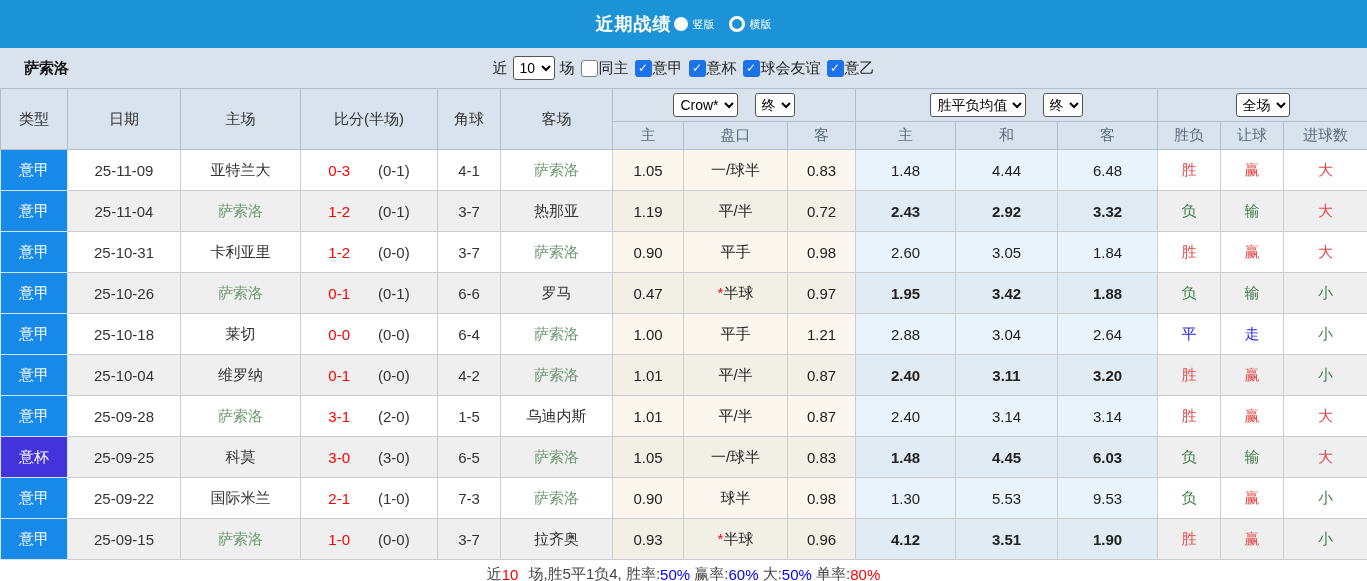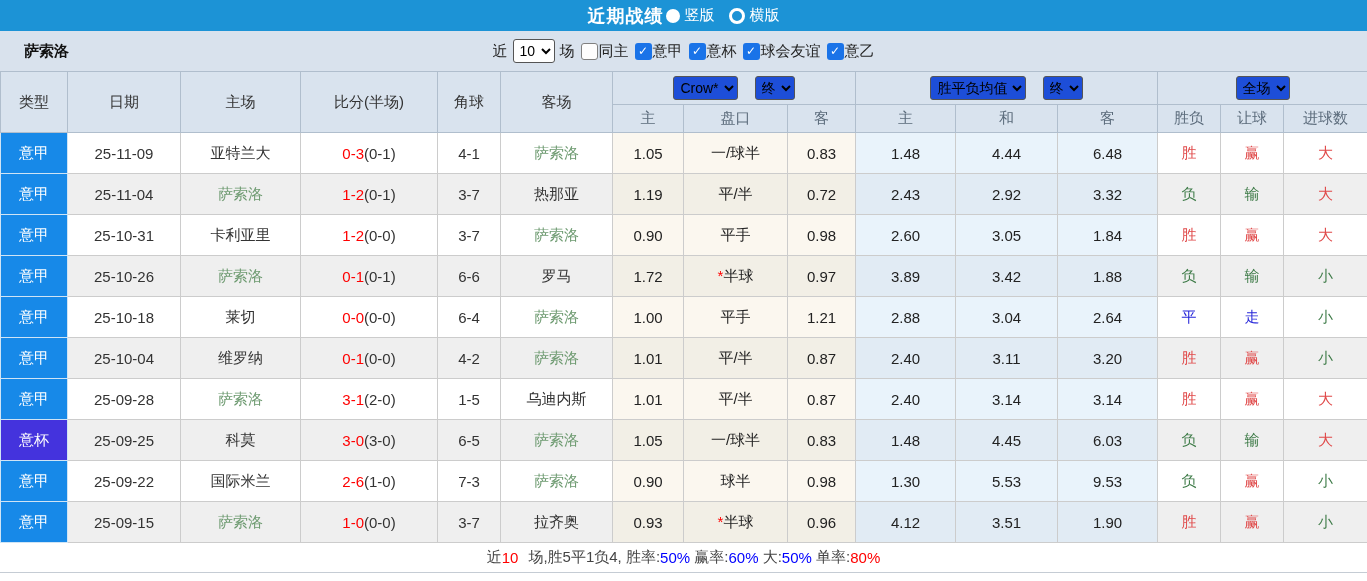--- a/index.html
+++ b/index.html
@@ -3,64 +3,64 @@
 <meta charset="utf-8">
 <style>
   * { box-sizing: border-box; margin: 0; padding: 0; }
   body {
     width: 1367px; height: 581px;
     font-family: "Liberation Sans", "DejaVu Sans", sans-serif;
     background: #fff; overflow: hidden;
   }
   
   .topbar {
-    height: 31px; background: #1c93d6; color: #fff;
+    height: 48px; background: #1c93d6; color: #fff;
     display: flex; align-items: center; justify-content: center;
   }
   .topbar .title { font-size: 18px; font-weight: bold; letter-spacing: 1px; }
   .radio { display: inline-block; width: 14px; height: 14px; border-radius: 50%; margin: 0 5px 0 2px; vertical-align: middle; }
   .radio.sel { background: #fff; }
   .radio.unsel { border: 3px solid #fff; background: transparent; width: 16px; height: 16px; margin-left: 14px; }
-  .topbar .rlabel { font-size: 15px; }
+  .topbar .rlabel { font-size: 11px; }
   
   .controlrow {
     height: 40px; background: #d9e2ed; position: relative;
     display: flex; align-items: center; font-size: 15px; color: #222;
   }
   .teamname { position: absolute; left: 24px; font-weight: bold; font-size: 15px; color: #111; }
   .controls { position: absolute; left: 50%; transform: translateX(-50%); display: flex; align-items: center; white-space: nowrap; }
   .controls select { margin: 0 5px; font-size: 14px; height: 24px; border: 1px solid #555; border-radius: 3px; background: #fff; padding: 0 2px; }
   .cbox { display: inline-flex; width: 17px; height: 17px; border-radius: 3px; margin: 0 1px 0 6px; align-items: center; justify-content: center; }
   .cbox.checked { background: #1a73e8; color: #fff; font-size: 12px; font-weight: bold; }
   .cbox.un { background: #fdfdfd; border: 1px solid #808080; }
   
   table { border-collapse: collapse; table-layout: fixed; width: 1367px; }
   thead th {
     background: #d9e3ee; border: 1px solid #b0becd; font-weight: normal;
     font-size: 15px; color: #333; text-align: center;
   }
   thead tr.selrow th { height: 33px; }
   thead tr.subrow th { height: 28px; color: #5b6b7b; }
-  thead select { font-size: 14px; height: 24px; border: 1px solid #555; border-radius: 3px; background: #1d4ed8; margin: 0 6px; padding: 0 2px; }
+  thead select { font-size: 14px; height: 24px; border: 1px solid #555; border-radius: 3px; background: #ffffff; margin: 0 6px; padding: 0 2px; }
   tbody td {
     height: 41px; border: 1px solid #ccc; text-align: center;
     font-size: 15px; color: #333;
   }
   tbody tr.even td { background: #efefef; }
   tbody tr.odd td { background: #fff; }
   
   tbody td.cream { background: #fbf7ef !important; color: #222; }
   tbody tr.even td.cream { background: #f2efe6 !important; margin-left: 36px; }
   tbody td.avg { background: #e9f3fb !important; color: #222; }
-  tbody tr.even td.avg { background: #e1ebf4 !important; }
+  tbody tr.even td.avg { background: #e1ebf4 !important; font-weight: bold; }
   tbody td.type { color: #fff; border-color: #cfe4f5; }
   tbody td.type.t-blue { background: #1789e8 !important; }
   tbody td.type.t-purple { background: #4433dd !important; }
   .score-main { color: #f00; }
-  .score-half { color: #333; }
+  .score-half { color: #333; padding-left: 28px; }
   .star { color: #f00; }
   .c-red { color: #e04a4a; }
   .c-green { color: #3c7a46; }
   .c-blue { color: #2626d9; }
   .team-green { color: #6d9a70; }
   
   .footer {
     height: 30px; display: flex; align-items: center; justify-content: center;
     font-size: 15px; background: #fff; border-bottom: 1px solid #c5ccd4;
   }
@@ -202,24 +202,24 @@
         <td class="c-red">赢</td>
         <td class="c-red">大</td>
       </tr>
       <tr class="even">
         <td class="type t-blue">意甲</td>
         <td>25-10-26</td>
         <td class="team-green">萨索洛</td>
         <td><span class="score-main">0-1</span><span class="score-half">(0-1)</span></td>
         <td>6-6</td>
         <td>罗马</td>
-        <td class="cream">1.72</td>
+        <td class="cream">0.47</td>
         <td class="cream"><span class="star">*</span>半球</td>
         <td class="cream">0.97</td>
-        <td class="avg">3.89</td>
+        <td class="avg">1.95</td>
         <td class="avg">3.42</td>
         <td class="avg">1.88</td>
         <td class="c-green">负</td>
         <td class="c-green">输</td>
         <td class="c-green">小</td>
       </tr>
       <tr class="odd">
         <td class="type t-blue">意甲</td>
         <td>25-10-18</td>
         <td>莱切</td>
@@ -284,21 +284,21 @@
         <td class="avg">4.45</td>
         <td class="avg">6.03</td>
         <td class="c-green">负</td>
         <td class="c-green">输</td>
         <td class="c-red">大</td>
       </tr>
       <tr class="odd">
         <td class="type t-blue">意甲</td>
         <td>25-09-22</td>
         <td>国际米兰</td>
-        <td><span class="score-main">2-6</span><span class="score-half">(1-0)</span></td>
+        <td><span class="score-main">2-1</span><span class="score-half">(1-0)</span></td>
         <td>7-3</td>
         <td class="team-green">萨索洛</td>
         <td class="cream">0.90</td>
         <td class="cream">球半</td>
         <td class="cream">0.98</td>
         <td class="avg">1.30</td>
         <td class="avg">5.53</td>
         <td class="avg">9.53</td>
         <td class="c-green">负</td>
         <td class="c-red">赢</td>

